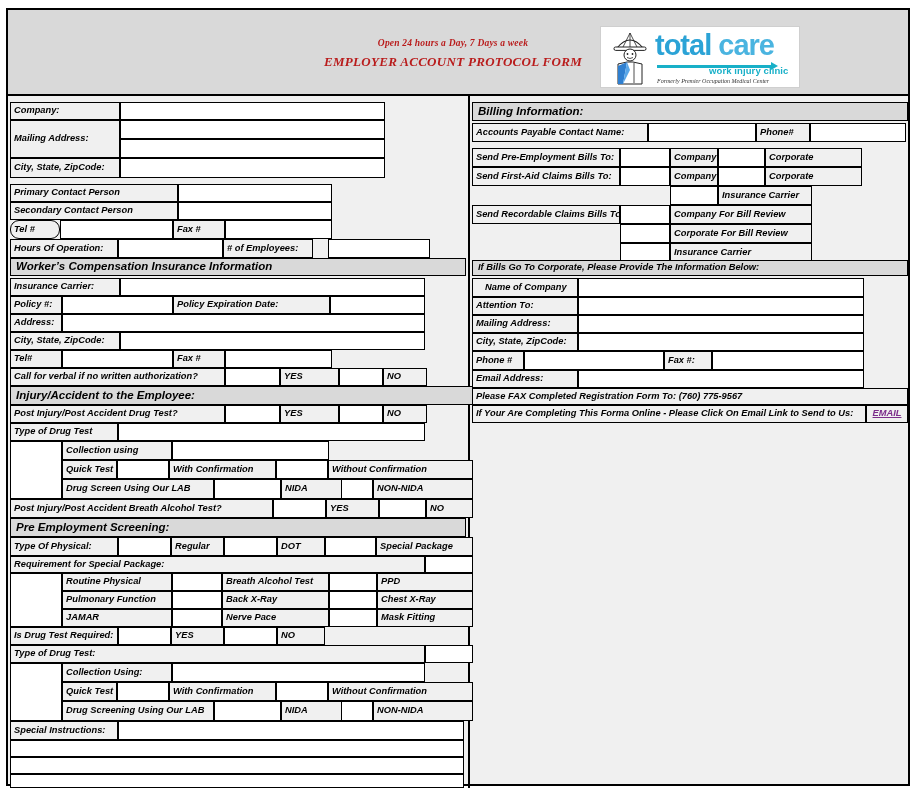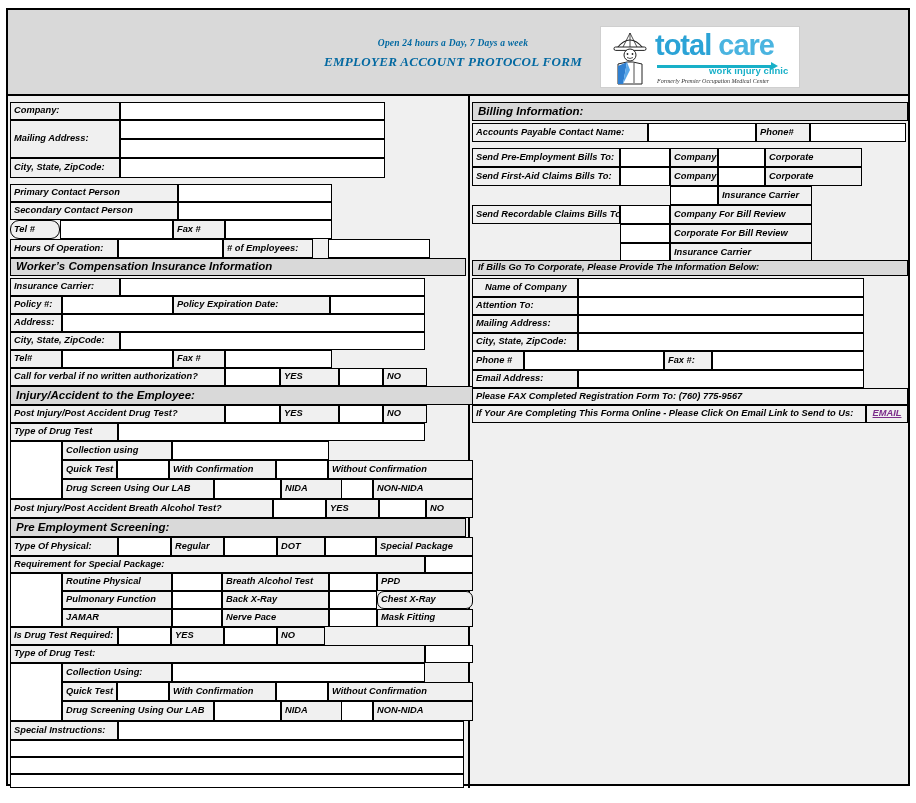--- a/index.html
+++ b/index.html
@@ -28,21 +28,21 @@
     position: absolute; left: 0; top: 0;
     width: 900px; height: 86px;
     background: #d9d9d9;
     border-bottom: 2px solid #000;
   }
   .hdr-text {
     position: absolute;
     left: 300px; top: 28px;
     width: 290px;
     text-align: center;
-    color: #0369a1;
+    color: #b91c1c;
   }
   .hdr-line1 {
     font-family: "Liberation Serif", serif;
     font-style: italic; font-weight: bold;
     font-size: 9.5px; letter-spacing: .2px;
     margin-bottom: 6px;
   }
   .hdr-line2 {
     font-family: "Liberation Serif", serif;
     font-style: italic; font-weight: bold;
@@ -275,21 +275,21 @@
     <div class="cell" style="left:54px; top:563px; width:110px;height:18px;">Routine Physical</div>
     <div class="cell blank" style="left:164px;top:563px; width:50px; height:18px;"></div>
     <div class="cell" style="left:214px;top:563px; width:107px;height:18px;">Breath Alcohol Test</div>
     <div class="cell blank" style="left:321px;top:563px; width:48px; height:18px;"></div>
     <div class="cell" style="left:369px;top:563px; width:96px; height:18px;">PPD</div>
 
     <div class="cell" style="left:54px; top:581px; width:110px;height:18px;">Pulmonary Function</div>
     <div class="cell blank" style="left:164px;top:581px; width:50px; height:18px;"></div>
     <div class="cell" style="left:214px;top:581px; width:107px;height:18px;">Back X-Ray</div>
     <div class="cell blank" style="left:321px;top:581px; width:48px; height:18px;"></div>
-    <div class="cell" style="left:369px;top:581px; width:96px; height:18px;border-radius:7px;">Chest X-Ray</div>
+    <div class="cell" style="left:369px;top:581px; width:96px; height:18px;">Chest X-Ray</div>
 
     <div class="cell" style="left:54px; top:599px; width:110px;height:18px;">JAMAR</div>
     <div class="cell blank" style="left:164px;top:599px; width:50px; height:18px;"></div>
     <div class="cell" style="left:214px;top:599px; width:107px;height:18px;">Nerve Pace</div>
     <div class="cell blank" style="left:321px;top:599px; width:48px; height:18px;"></div>
     <div class="cell" style="left:369px;top:599px; width:96px; height:18px;">Mask Fitting</div>
 
     <div class="cell" style="left:2px;  top:617px; width:108px;height:18px;">Is Drug Test Required:</div>
     <div class="cell blank" style="left:110px;top:617px; width:53px; height:18px;"></div>
     <div class="cell" style="left:163px;top:617px; width:53px; height:18px;">YES</div>

